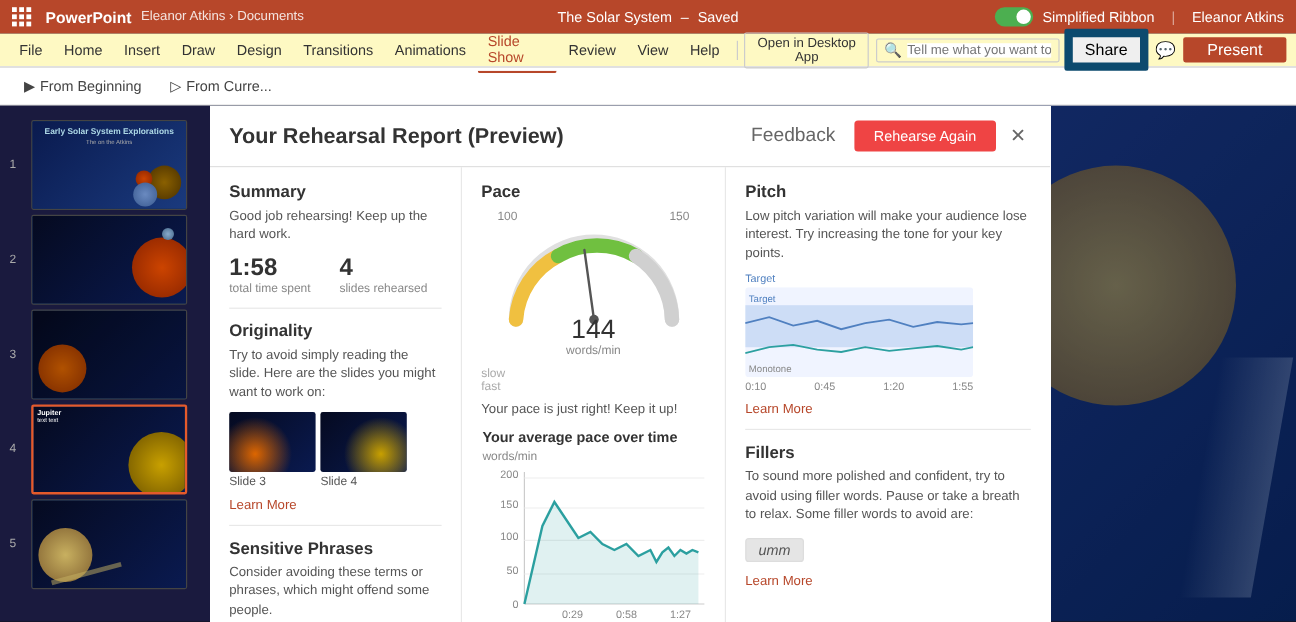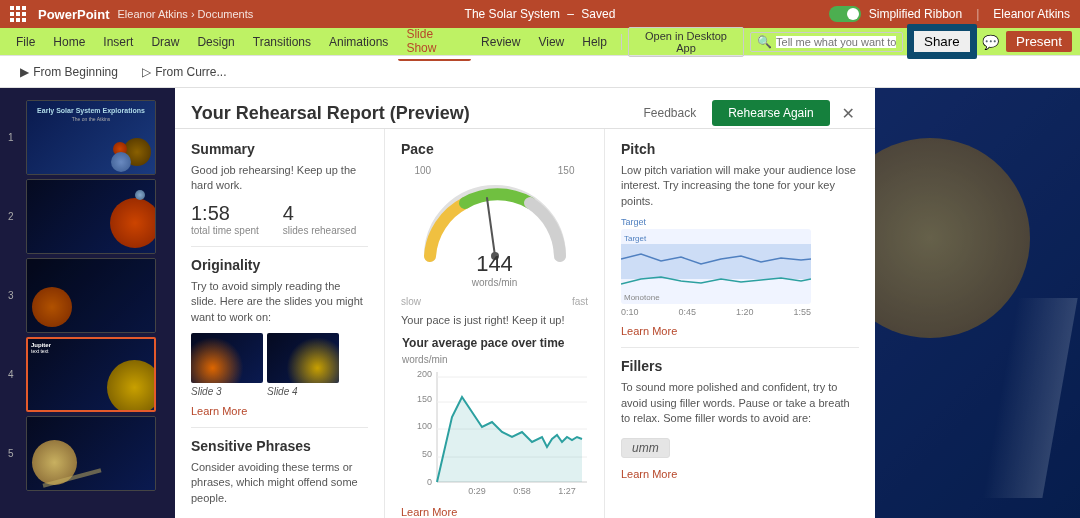--- a/index.html
+++ b/index.html
@@ -9,33 +9,33 @@
     .title-bar { background: #b7472a; color: white; height: 28px; display: flex; align-items: center; justify-content: space-between; padding: 0 10px; font-size: 12px; }
     .title-bar-left { display: flex; align-items: center; gap: 8px; }
     .title-bar-center { position: absolute; left: 50%; transform: translateX(-50%); font-size: 12px; }
     .title-bar-right { display: flex; align-items: center; gap: 8px; }
     .app-grid { display: grid; grid-template-columns: repeat(3,4px); grid-template-rows: repeat(3,4px); gap: 2px; margin-right: 4px; }
     .app-grid span { width: 4px; height: 4px; background: white; display: block; }
     .toggle-switch { width: 32px; height: 16px; background: #4CAF50; border-radius: 8px; position: relative; cursor: pointer; }
     .toggle-switch::after { content: ''; width: 12px; height: 12px; background: white; border-radius: 50%; position: absolute; top: 2px; right: 2px; }
 
     
-    .menu-bar { background: #bef264; height: 28px; display: flex; align-items: center; padding: 0 8px; gap: 2px; border-bottom: 1px solid #e0e0e0; font-size: 12px; color: #333; }
+    .menu-bar { background: #fef9c3; height: 28px; display: flex; align-items: center; padding: 0 8px; gap: 2px; border-bottom: 1px solid #e0e0e0; font-size: 12px; color: #333; }
     .menu-item { padding: 4px 8px; cursor: pointer; border-radius: 2px; }
     .menu-item.active { color: #b7472a; border-bottom: 2px solid #b7472a; }
     .menu-separator { width: 1px; height: 16px; background: #ccc; margin: 0 4px; }
     .menu-open-desktop { background: none; border: 1px solid #ccc; padding: 2px 8px; border-radius: 2px; cursor: pointer; font-size: 11px; color: #333; }
     .menu-search { display: flex; align-items: center; gap: 4px; border: 1px solid #ccc; padding: 2px 6px; border-radius: 2px; margin-left: 4px; }
     .menu-search input { border: none; outline: none; font-size: 11px; width: 120px; }
 
     
     .toolbar { background: white; height: 32px; display: flex; align-items: center; padding: 0 12px; gap: 8px; border-bottom: 1px solid #e0e0e0; font-size: 12px; }
     .toolbar-btn { display: flex; align-items: center; gap: 4px; padding: 4px 8px; cursor: pointer; border-radius: 2px; color: #444; }
     .share-btn { border: 7px solid #0c4a6e; border-radius: 2px; padding: 3px 10px; cursor: pointer; display: flex; align-items: center; gap: 4px; }
-    .present-btn { background: #b7472a; color: white; border: none; border-radius: 2px; padding: 3px 10px; cursor: pointer; display: flex; align-items: center; gap: 4px; }
+    .present-btn { background: #b7472a; color: white; border: none; border-radius: 2px; padding: 3px 20px; cursor: pointer; display: flex; align-items: center; gap: 4px; }
 
     
     .main-layout { display: flex; height: calc(518px - 28px - 28px - 32px); }
 
     
     .sidebar { width: 175px; background: #1a1a3e; flex-shrink: 0; overflow-y: auto; padding: 8px 0; }
     .slide-thumb { margin: 4px 8px; cursor: pointer; display: flex; gap: 6px; align-items: center; }
     .slide-thumb-num { color: #aaa; font-size: 10px; width: 12px; flex-shrink: 0; }
     .slide-thumb-img { width: 130px; height: 75px; background: #0a2a5e; border: 1px solid #444; border-radius: 2px; overflow: hidden; display: flex; align-items: center; justify-content: center; position: relative; }
     .slide-thumb-img.active { border: 2px solid #e55a2b; }
@@ -43,37 +43,37 @@
     .thumb-bg { width: 100%; height: 100%; background: linear-gradient(135deg, #0a1a4e 0%, #1a3a7e 100%); position: relative; }
     .thumb-planet { position: absolute; border-radius: 50%; }
 
     
     .content-area { flex: 1; background: #2a4a7e; position: relative; overflow: hidden; }
     .slide-preview { width: 100%; height: 100%; background: linear-gradient(135deg, #0a1a4e 0%, #1a3a8e 50%, #0a2a6e 100%); }
 
     
     .report-modal { position: absolute; top: 0; left: 0; right: 0; bottom: 0; background: rgba(0,0,0,0.3); display: flex; align-items: flex-start; justify-content: flex-start; }
     .report-panel { background: white; width: 700px; height: 100%; margin-left: 0; overflow-y: auto; position: relative; }
-    .report-header { display: flex; align-items: center; justify-content: space-between; padding: 12px 16px 2px; border-bottom: 1px solid #e0e0e0; }
+    .report-header { display: flex; align-items: center; justify-content: space-between; padding: 12px 16px 12px; border-bottom: 1px solid #e0e0e0; }
     .report-title { font-size: 18px; font-weight: 600; color: #333; }
     .report-header-right { display: flex; align-items: center; gap: 8px; }
-    .feedback-btn { color: #666; font-size: 12px; cursor: pointer; padding: 4px 8px; text-align: center; }
-    .rehearse-btn { background: #15803d; color: white; border: none; border-radius: 3px; padding: 6px 16px; font-size: 12px; cursor: pointer; }
+    .feedback-btn { color: #666; font-size: 16px; cursor: pointer; padding: 4px 8px; text-align: center; }
+    .rehearse-btn { background: #ef4444; color: white; border: none; border-radius: 3px; padding: 6px 16px; font-size: 12px; cursor: pointer; }
     .close-btn { background: none; border: none; font-size: 16px; cursor: pointer; color: #666; padding: 0 4px; }
     .report-content { display: flex; gap: 0; }
     .report-col { flex: 1; padding: 12px 16px; border-right: 1px solid #e8e8e8; }
     .report-col:last-child { border-right: none; }
     .section-title { font-size: 14px; font-weight: 600; color: #333; margin-bottom: 6px; }
     .section-text { font-size: 11px; color: #555; line-height: 1.4; margin-bottom: 8px; }
     .stat-row { display: flex; gap: 24px; margin: 8px 0; }
-    .stat-item .stat-value { font-size: 20px; font-weight: 400; color: #333; }
+    .stat-item .stat-value { font-size: 20px; font-weight: 700; color: #333; }
     .stat-item .stat-label { font-size: 10px; color: #888; }
     .learn-more { color: #b7472a; font-size: 11px; cursor: pointer; font-weight: 500; margin-top: 6px; display: block; }
     .slide-thumbs-small { display: flex; gap: 8px; margin: 8px 0; }
-    .slide-thumb-small { width: 68px; font-style: italic; }
+    .slide-thumb-small { width: 68px; }
     .slide-thumb-small-img { width: 72px; height: 50px; background: #1a3a6e; border-radius: 2px; overflow: hidden; }
     .slide-thumb-small-label { font-size: 10px; color: #555; margin-top: 3px; }
 
     
     .gauge-container { display: flex; flex-direction: column; align-items: center; margin: 8px 0; }
     .gauge-labels { display: flex; justify-content: space-between; width: 160px; font-size: 10px; color: #888; }
     .gauge-svg { width: 160px; height: 90px; }
     .gauge-value { font-size: 22px; font-weight: 300; color: #333; text-align: right; margin-top: -15px; }
     .gauge-unit { font-size: 10px; color: #888; text-align: center; }
 
@@ -310,21 +310,21 @@
                 <path d="M 50 27 A 65 65 0 0 1 115 27" fill="none" stroke="#70c040" stroke-width="12" stroke-linecap="round"></path>
 
                 <path d="M 115 27 A 65 65 0 0 1 145 80" fill="none" stroke="#d0d0d0" stroke-width="12" stroke-linecap="round"></path>
 
                 <line x1="80" y1="80" x2="72" y2="22" stroke="#555" stroke-width="2" stroke-linecap="round"></line>
                 <circle cx="80" cy="80" r="4" fill="#555"></circle>
               </svg>
               <div class="gauge-value">144</div>
               <div class="gauge-unit">words/min</div>
             </div>
-            <div style="display:flex;justify-content:space-between;font-size:10px;color:#aaa;margin-bottom:6px;">
+            <div style="display:flex;justify-content:space-between;font-size:10px;color:#aaa;margin-bottom:6px;flex-direction:column;">
               <span>slow</span>
               <span>fast</span>
             </div>
             <div class="section-text">Your pace is just right! Keep it up!</div>
 
             <div class="chart-container">
               <div class="section-title" style="font-size:12px;margin:8px 0 4px;">Your average pace over time</div>
               <div class="chart-label">words/min</div>
               <svg class="chart-svg" viewBox="0 0 190 130">
 

